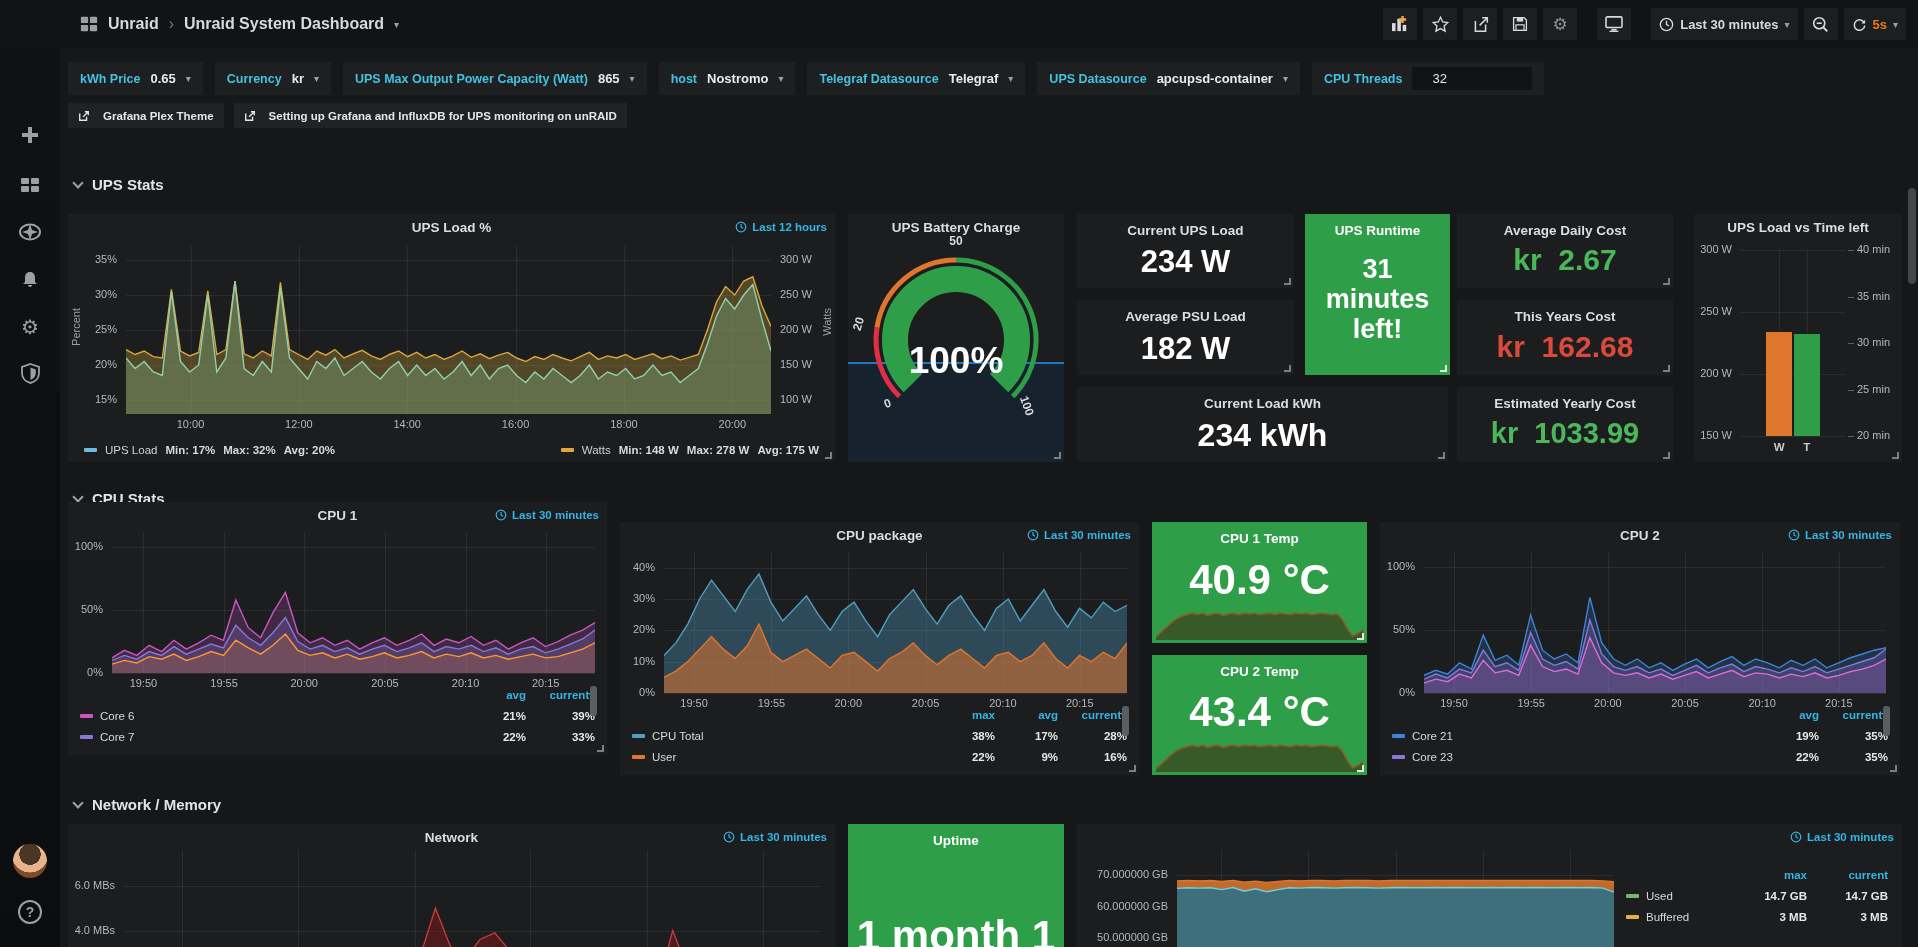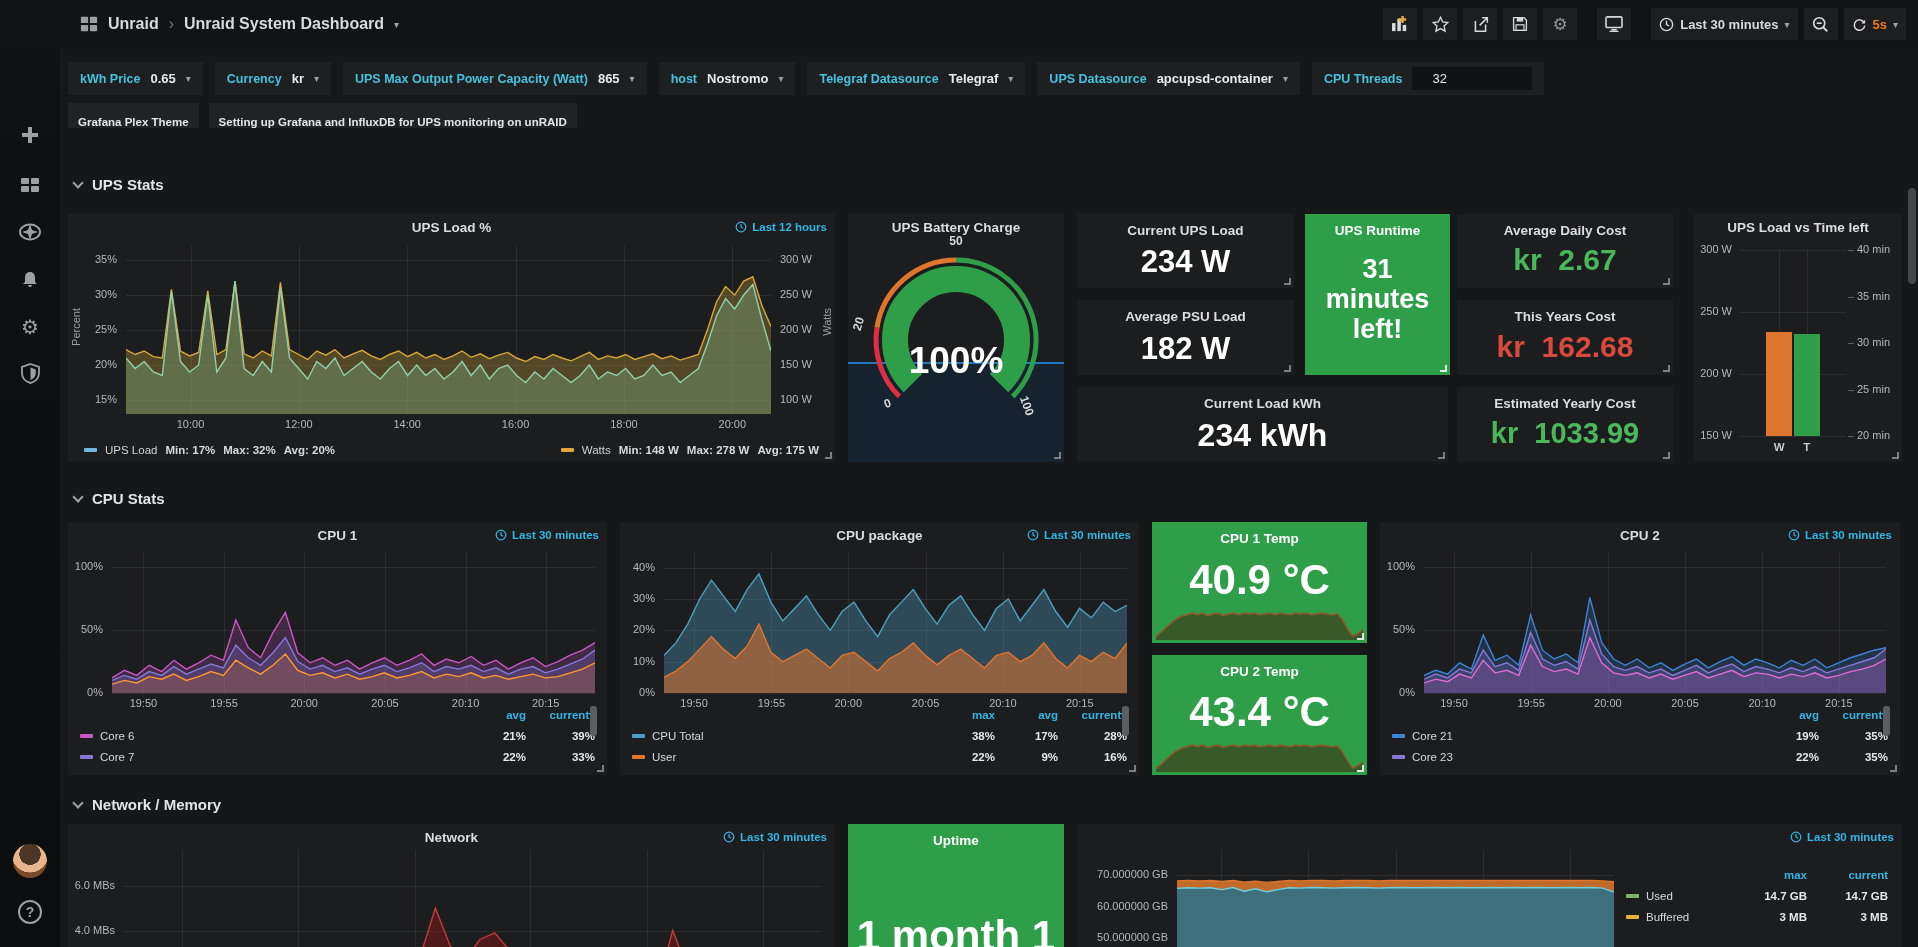--- a/index.html
+++ b/index.html
@@ -21,21 +21,21 @@
   .tb-gap { width:8px; }
   .tb-text { font-size:13px; font-weight:bold; color:#d8d9da; white-space:nowrap; }
   .tb-orange { color:#eb7b18; font-weight:bold; font-size:13px; }
   
   .vars-row { position:absolute; left:68px; top:62px; display:flex; gap:12px; align-items:center; }
   .var-box { height:33px; background:#1d1f21; display:flex; align-items:center; gap:10px; padding:0 12px; cursor:pointer; }
   .var-label { color:#45c2e0; font-size:12.5px; font-weight:bold; white-space:nowrap; }
   .var-value { color:#e8e9ea; font-size:13px; font-weight:bold; white-space:nowrap; }
   .var-input { background:#111213; color:#e8e9ea; font-size:13px; padding:4px 20px; min-width:120px; }
   .links-row { position:absolute; left:68px; top:103px; display:flex; gap:10px; }
-  .dash-link { height:25px; background:#202225; display:flex; align-items:center; gap:13px; padding:0 10px; font-size:11.5px; font-weight:bold; color:#e4e5e6; cursor:pointer;flex-direction:column; }
+  .dash-link { height:25px; background:#202225; display:flex; align-items:center; gap:13px; padding:0 10px; font-size:11.5px; font-weight:bold; color:#e4e5e6; cursor:pointer; }
   
   .section-h { position:absolute; left:74px; display:flex; align-items:center; gap:10px; font-size:15px; font-weight:bold; color:#e3e4e5; cursor:pointer; }
   .chev { width:8px; height:8px; border-right:2px solid #9aa0a6; border-bottom:2px solid #9aa0a6; transform:rotate(45deg); margin-top:-4px; }
   
   .panel { position:absolute; background:#1c1d1f; }
   .p-title { position:absolute; left:0; right:0; top:6px; text-align:center; font-size:13.5px; font-weight:bold; color:#dcdde0; cursor:pointer; z-index:4; }
   .p-time { position:absolute; right:8px; top:7px; display:flex; align-items:center; gap:5px; color:#33b5e5; font-size:11.5px; font-weight:bold; cursor:pointer; z-index:5; }
   .chart { position:absolute; left:0; top:0; right:0; bottom:0; }
   .resize { position:absolute; right:3px; bottom:3px; width:7px; height:7px; border-right:2px solid #8e9094; border-bottom:2px solid #8e9094; opacity:.85; cursor:nwse-resize; z-index:6; }
   .stat-title { position:absolute; left:0; right:0; top:9px; text-align:center; font-size:13.5px; font-weight:bold; color:#dcdde0; z-index:4; }
@@ -419,21 +419,21 @@
           <div style="position: absolute; bottom: 0px; left: calc(37% - 13px); width: 26px; height: 56%; background: rgb(224, 117, 45);"></div>
           <div style="position: absolute; left: 37%; top: calc(100% + 5px); transform: translateX(-50%); font-size: 11.5px; font-weight: bold; color: rgb(199, 200, 201);">W</div>
           <div style="position: absolute; top: 0px; bottom: 0px; left: 63%; width: 1px; background: rgba(255, 255, 255, 0.07);"></div>
           <div style="position: absolute; bottom: 0px; left: calc(63% - 13px); width: 26px; height: 55%; background: rgb(47, 158, 73);"></div>
           <div style="position: absolute; left: 63%; top: calc(100% + 5px); transform: translateX(-50%); font-size: 11.5px; font-weight: bold; color: rgb(199, 200, 201);">T</div>
         </div>
       </div>
     <div class="resize"></div>
   </div>
 
-  <div class="panel" style="left:68px;top:522px;width:539px;height:253px">
+  <div class="panel" style="left:68px;top:502px;width:539px;height:253px">
     <div class="p-title">CPU 1</div>
     <div class="p-time">
       <svg width="12" height="12" viewBox="0 0 20 20">
           <circle cx="10" cy="10" r="8" fill="none" stroke="#33b5e5" stroke-width="2"></circle>
           <path d="M10 5 L10 10 L13.5 12" fill="none" stroke="#33b5e5" stroke-width="2"></path>
         </svg>
       <span>Last 30 minutes</span>
     </div>
     <div class="chart">
         <div style="position: absolute; inset: 30px 12px 82px 44px;">

